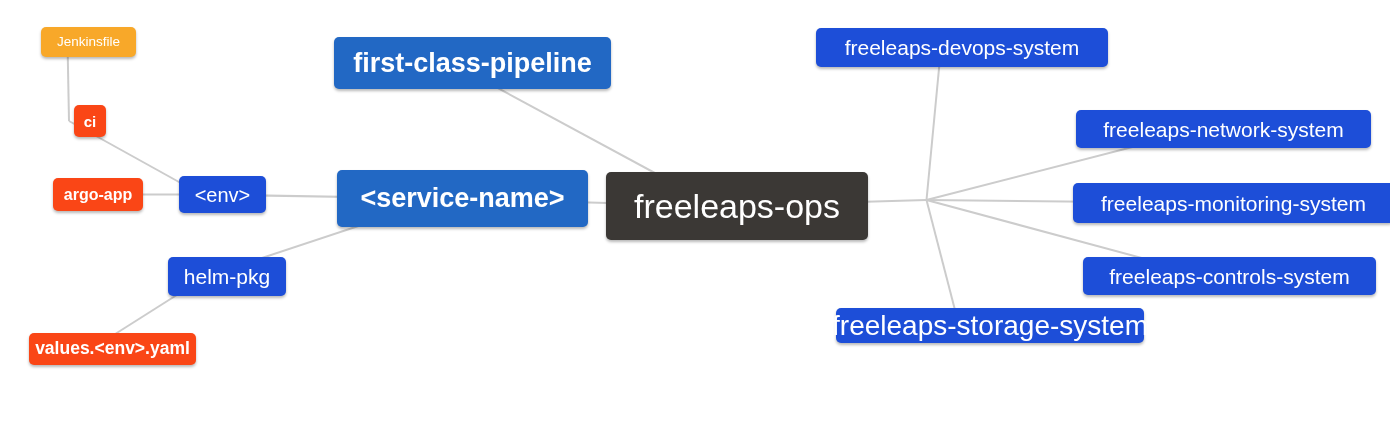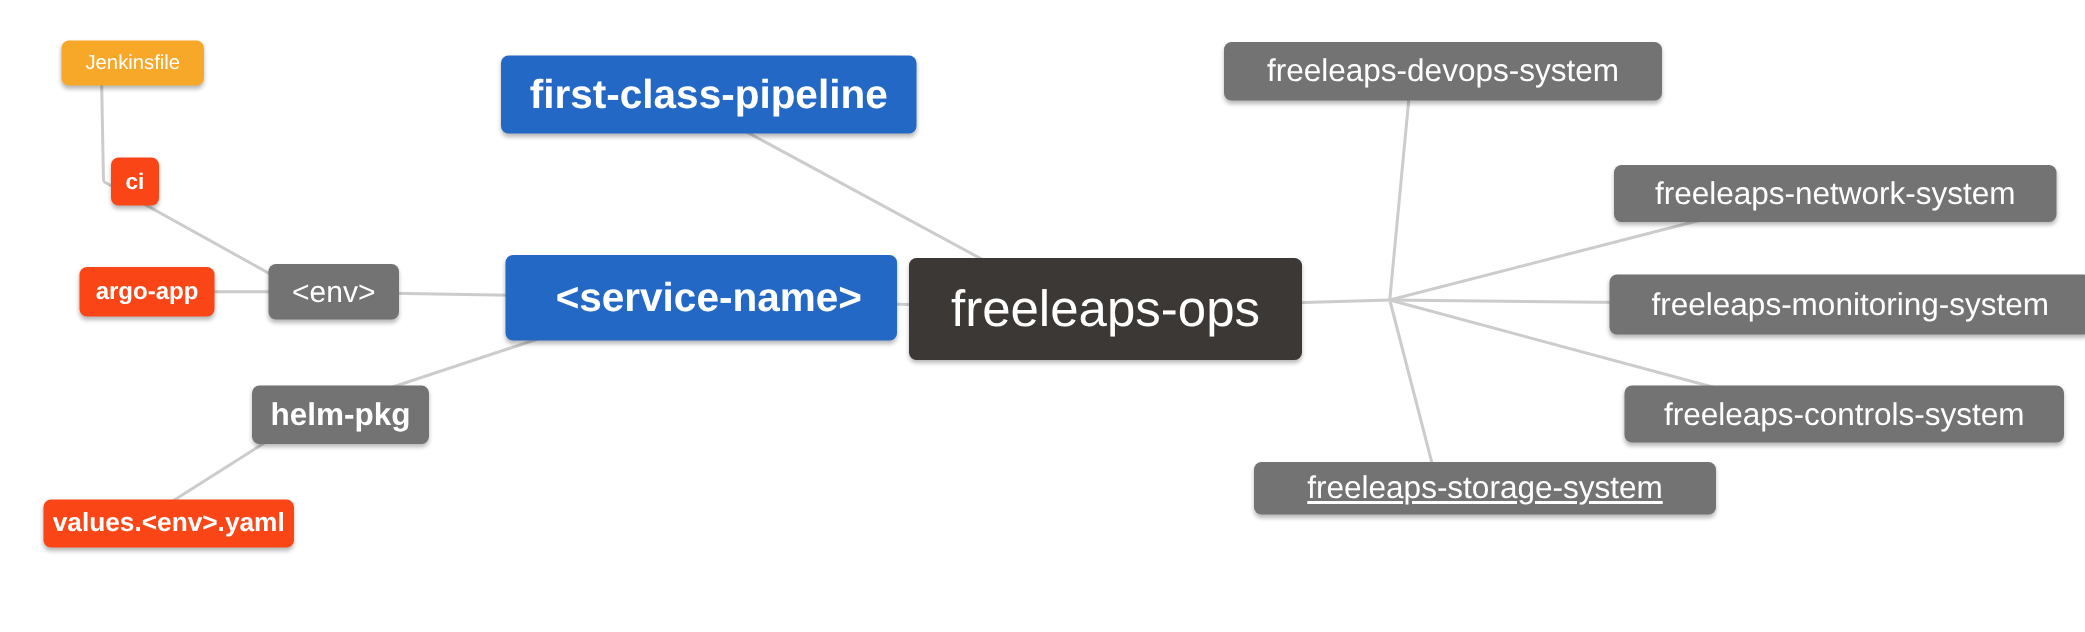--- a/index.html
+++ b/index.html
@@ -29,40 +29,40 @@
     color: #ffffff;
     border-radius: 5px;
     box-shadow: 0 2px 3px rgba(0,0,0,0.28);
     white-space: nowrap;
     cursor: default;
     line-height: 1;
     margin-left: 21px;
   }
   .role-root   { background: #3B3835; }
   .role-branch { background: #2268C4; font-weight: bold; }
-  .role-green  { background: #737373; }
+  .role-green  { background: #1d4ed8; }
   .role-red    { background: #FA4616; font-weight: bold; }
   .role-orange { background: #F8A829; }
 
   
   #node-jenkinsfile          { left: 20px;   top: 27px;  width: 95px;  height: 30px; font-size: 13.5px; }
   #node-ci                   { left: 53px;   top: 105px; width: 32px;  height: 32px; font-size: 15px; }
   #node-argo-app             { left: 32px;   top: 178px; width: 90px;  height: 33px; font-size: 16px; }
   #node-env                  { left: 158px;  top: 176px; width: 87px;  height: 37px; font-size: 20px; }
-  #node-helm-pkg             { left: 147px;  top: 257px; width: 118px; height: 39px; font-size: 21px; font-weight: bold; }
+  #node-helm-pkg             { left: 147px;  top: 257px; width: 118px; height: 39px; font-size: 21px; }
   #node-values-env-yaml      { left: 8px;    top: 333px; width: 167px; height: 32px; font-size: 17.5px; }
   #node-first-class-pipeline { left: 313px;  top: 37px;  width: 277px; height: 52px; font-size: 27px; }
-  #node-service-name         { left: 316px;  top: 170px; width: 251px; height: 57px; font-size: 27px; padding-left: 10px; }
+  #node-service-name         { left: 316px;  top: 170px; width: 251px; height: 57px; font-size: 27px; }
   #node-freeleaps-ops        { left: 585px;  top: 172px; width: 262px; height: 68px; font-size: 34px; }
   #node-manifests            { left: 851px;  top: 175px; width: 151px; height: 50px; font-size: 27px; }
   #node-devops-system        { left: 795px;  top: 28px;  width: 292px; height: 39px; font-size: 21px; }
   #node-network-system       { left: 1055px; top: 110px; width: 295px; height: 38px; font-size: 21px; }
   #node-monitoring-system    { left: 1052px; top: 183px; width: 321px; height: 40px; font-size: 21px; }
   #node-controls-system      { left: 1062px; top: 257px; width: 293px; height: 38px; font-size: 21px; }
-  #node-storage-system       { left: 815px;  top: 308px; width: 308px; height: 35px; font-size: 21px; text-decoration: underline; }
+  #node-storage-system       { left: 815px;  top: 308px; width: 308px; height: 35px; font-size: 28px; }
 </style>
 </head>
 <body>
 
 <div class="canvas">
   <svg class="edge-layer" viewBox="0 0 1390 421" width="1390" height="421">
       <line x1="67.5" y1="42" x2="69" y2="121" stroke="#CCCCCC" stroke-width="2"></line>
       <line x1="69" y1="121" x2="201.5" y2="194.5" stroke="#CCCCCC" stroke-width="2"></line>
       <line x1="77" y1="194.5" x2="201.5" y2="194.5" stroke="#CCCCCC" stroke-width="2"></line>
       <line x1="201.5" y1="194.5" x2="441.5" y2="198.5" stroke="#CCCCCC" stroke-width="2"></line>

